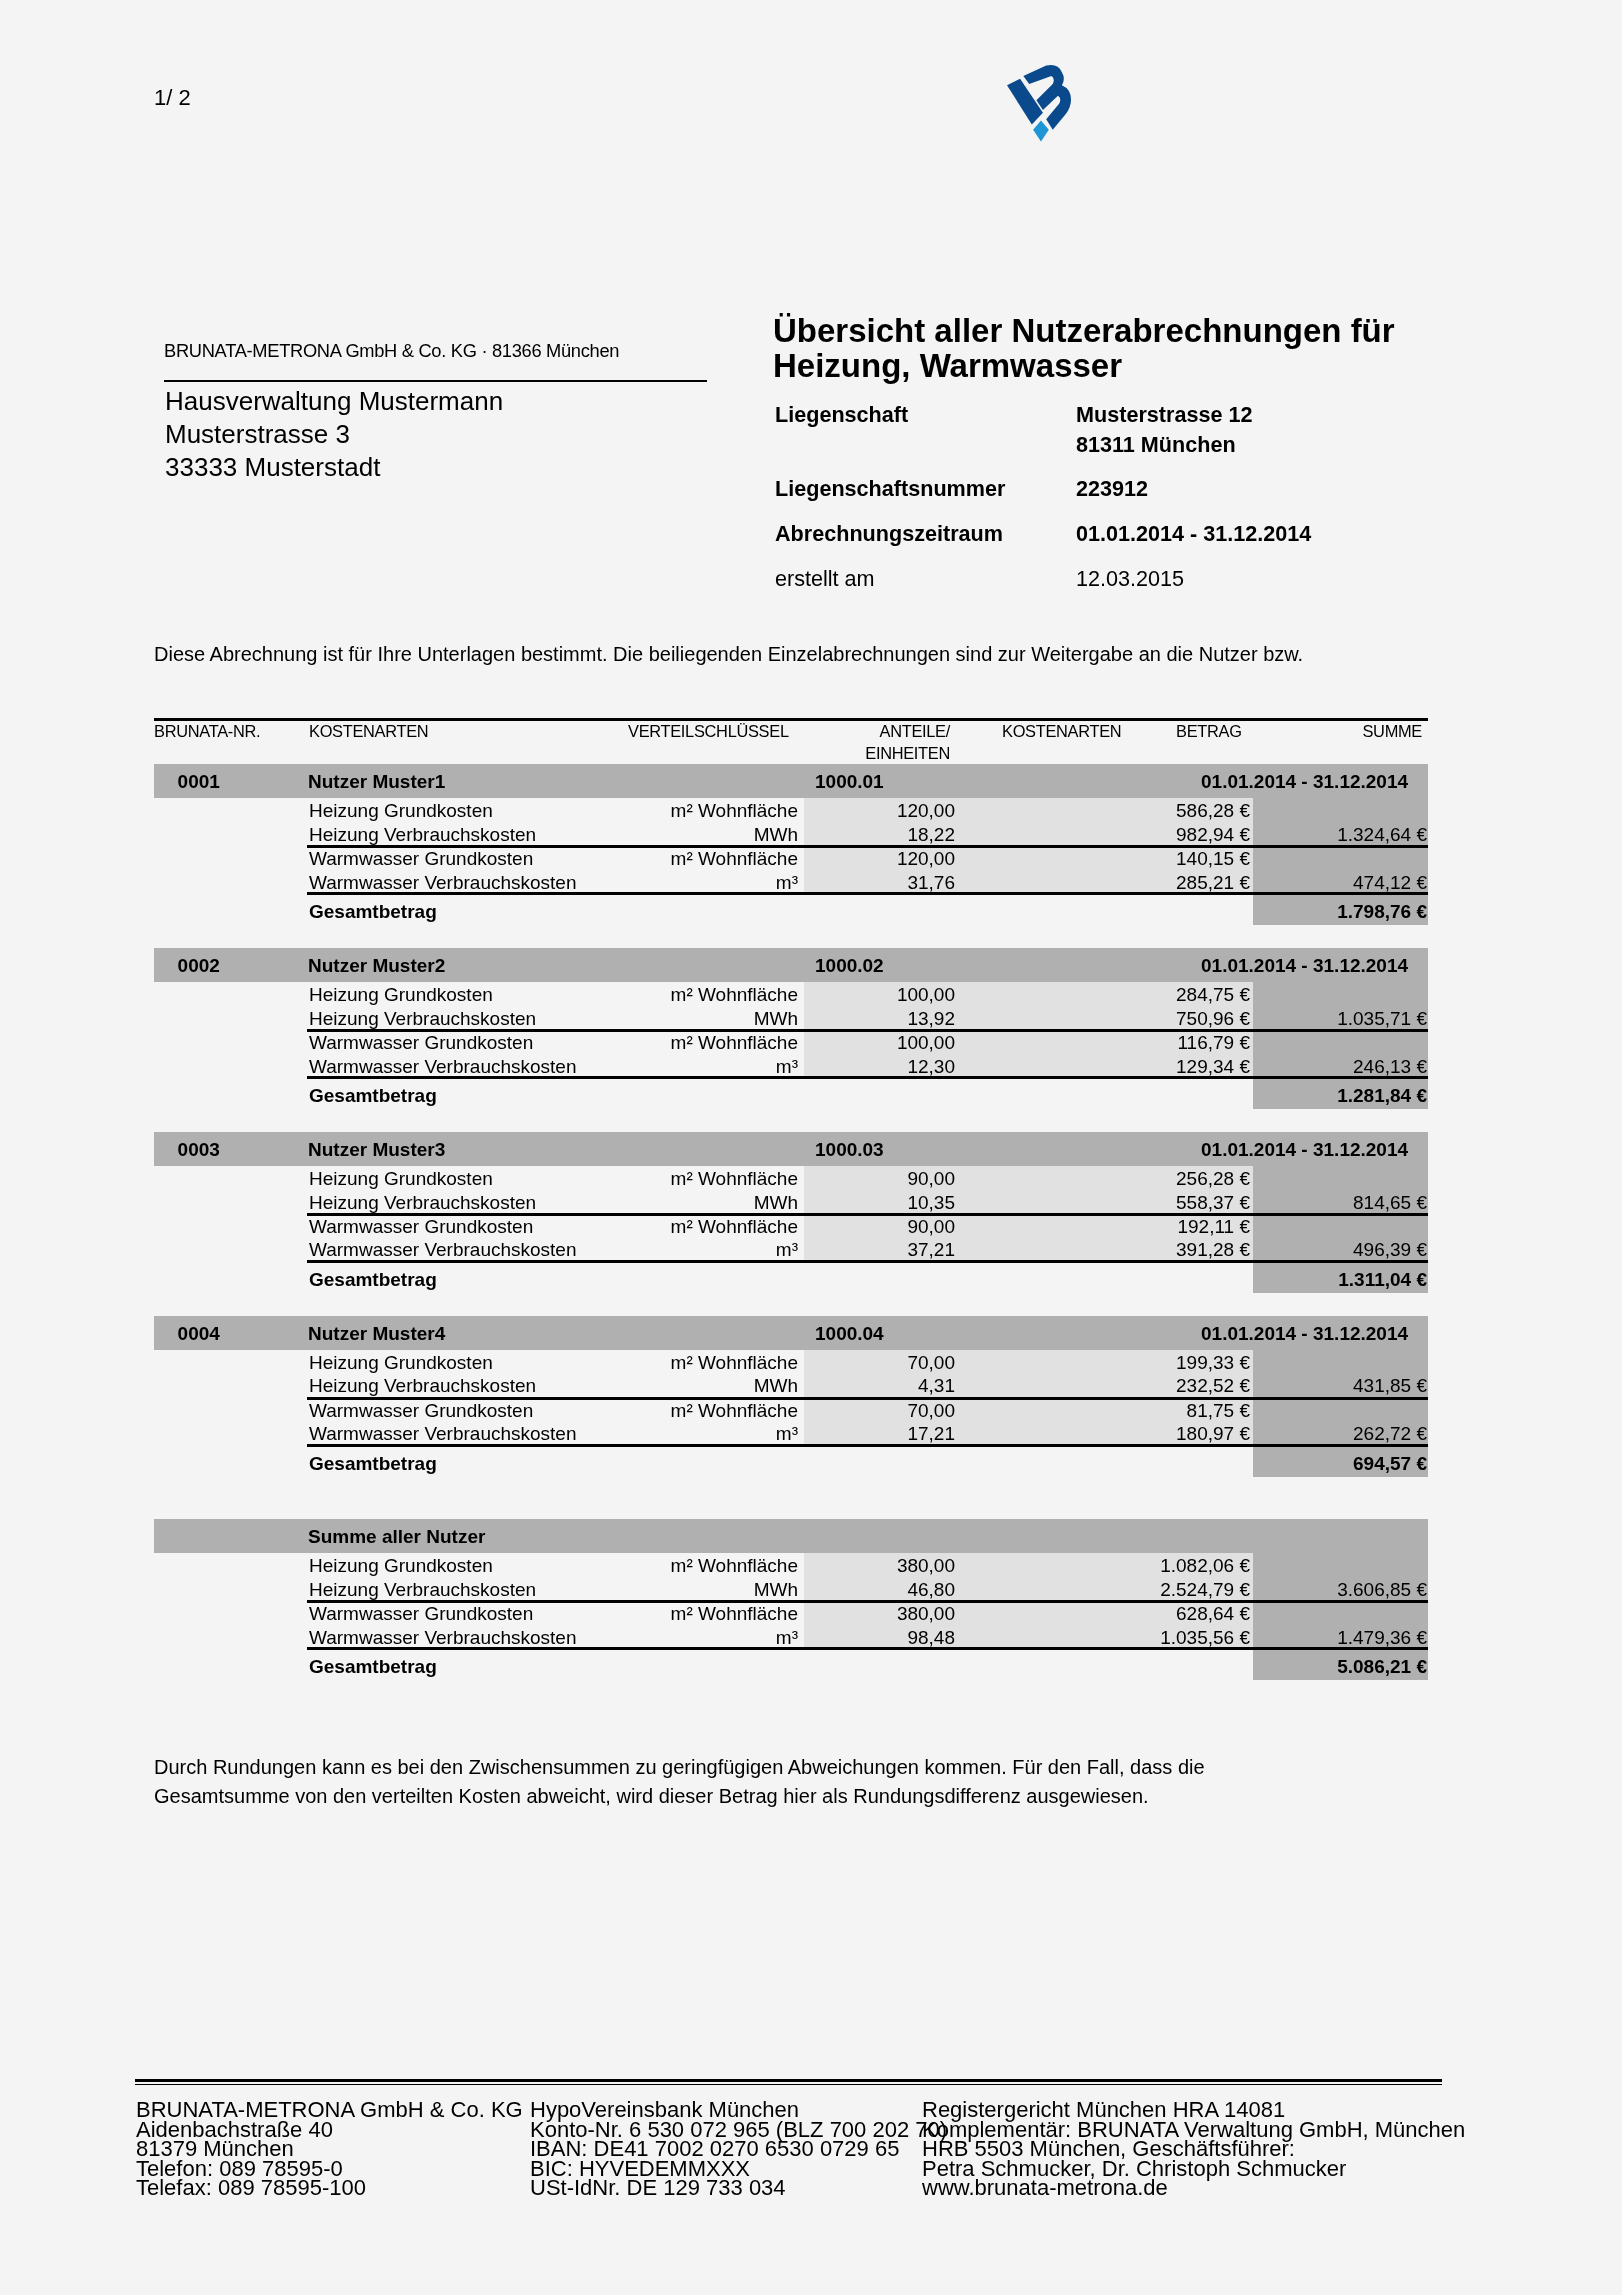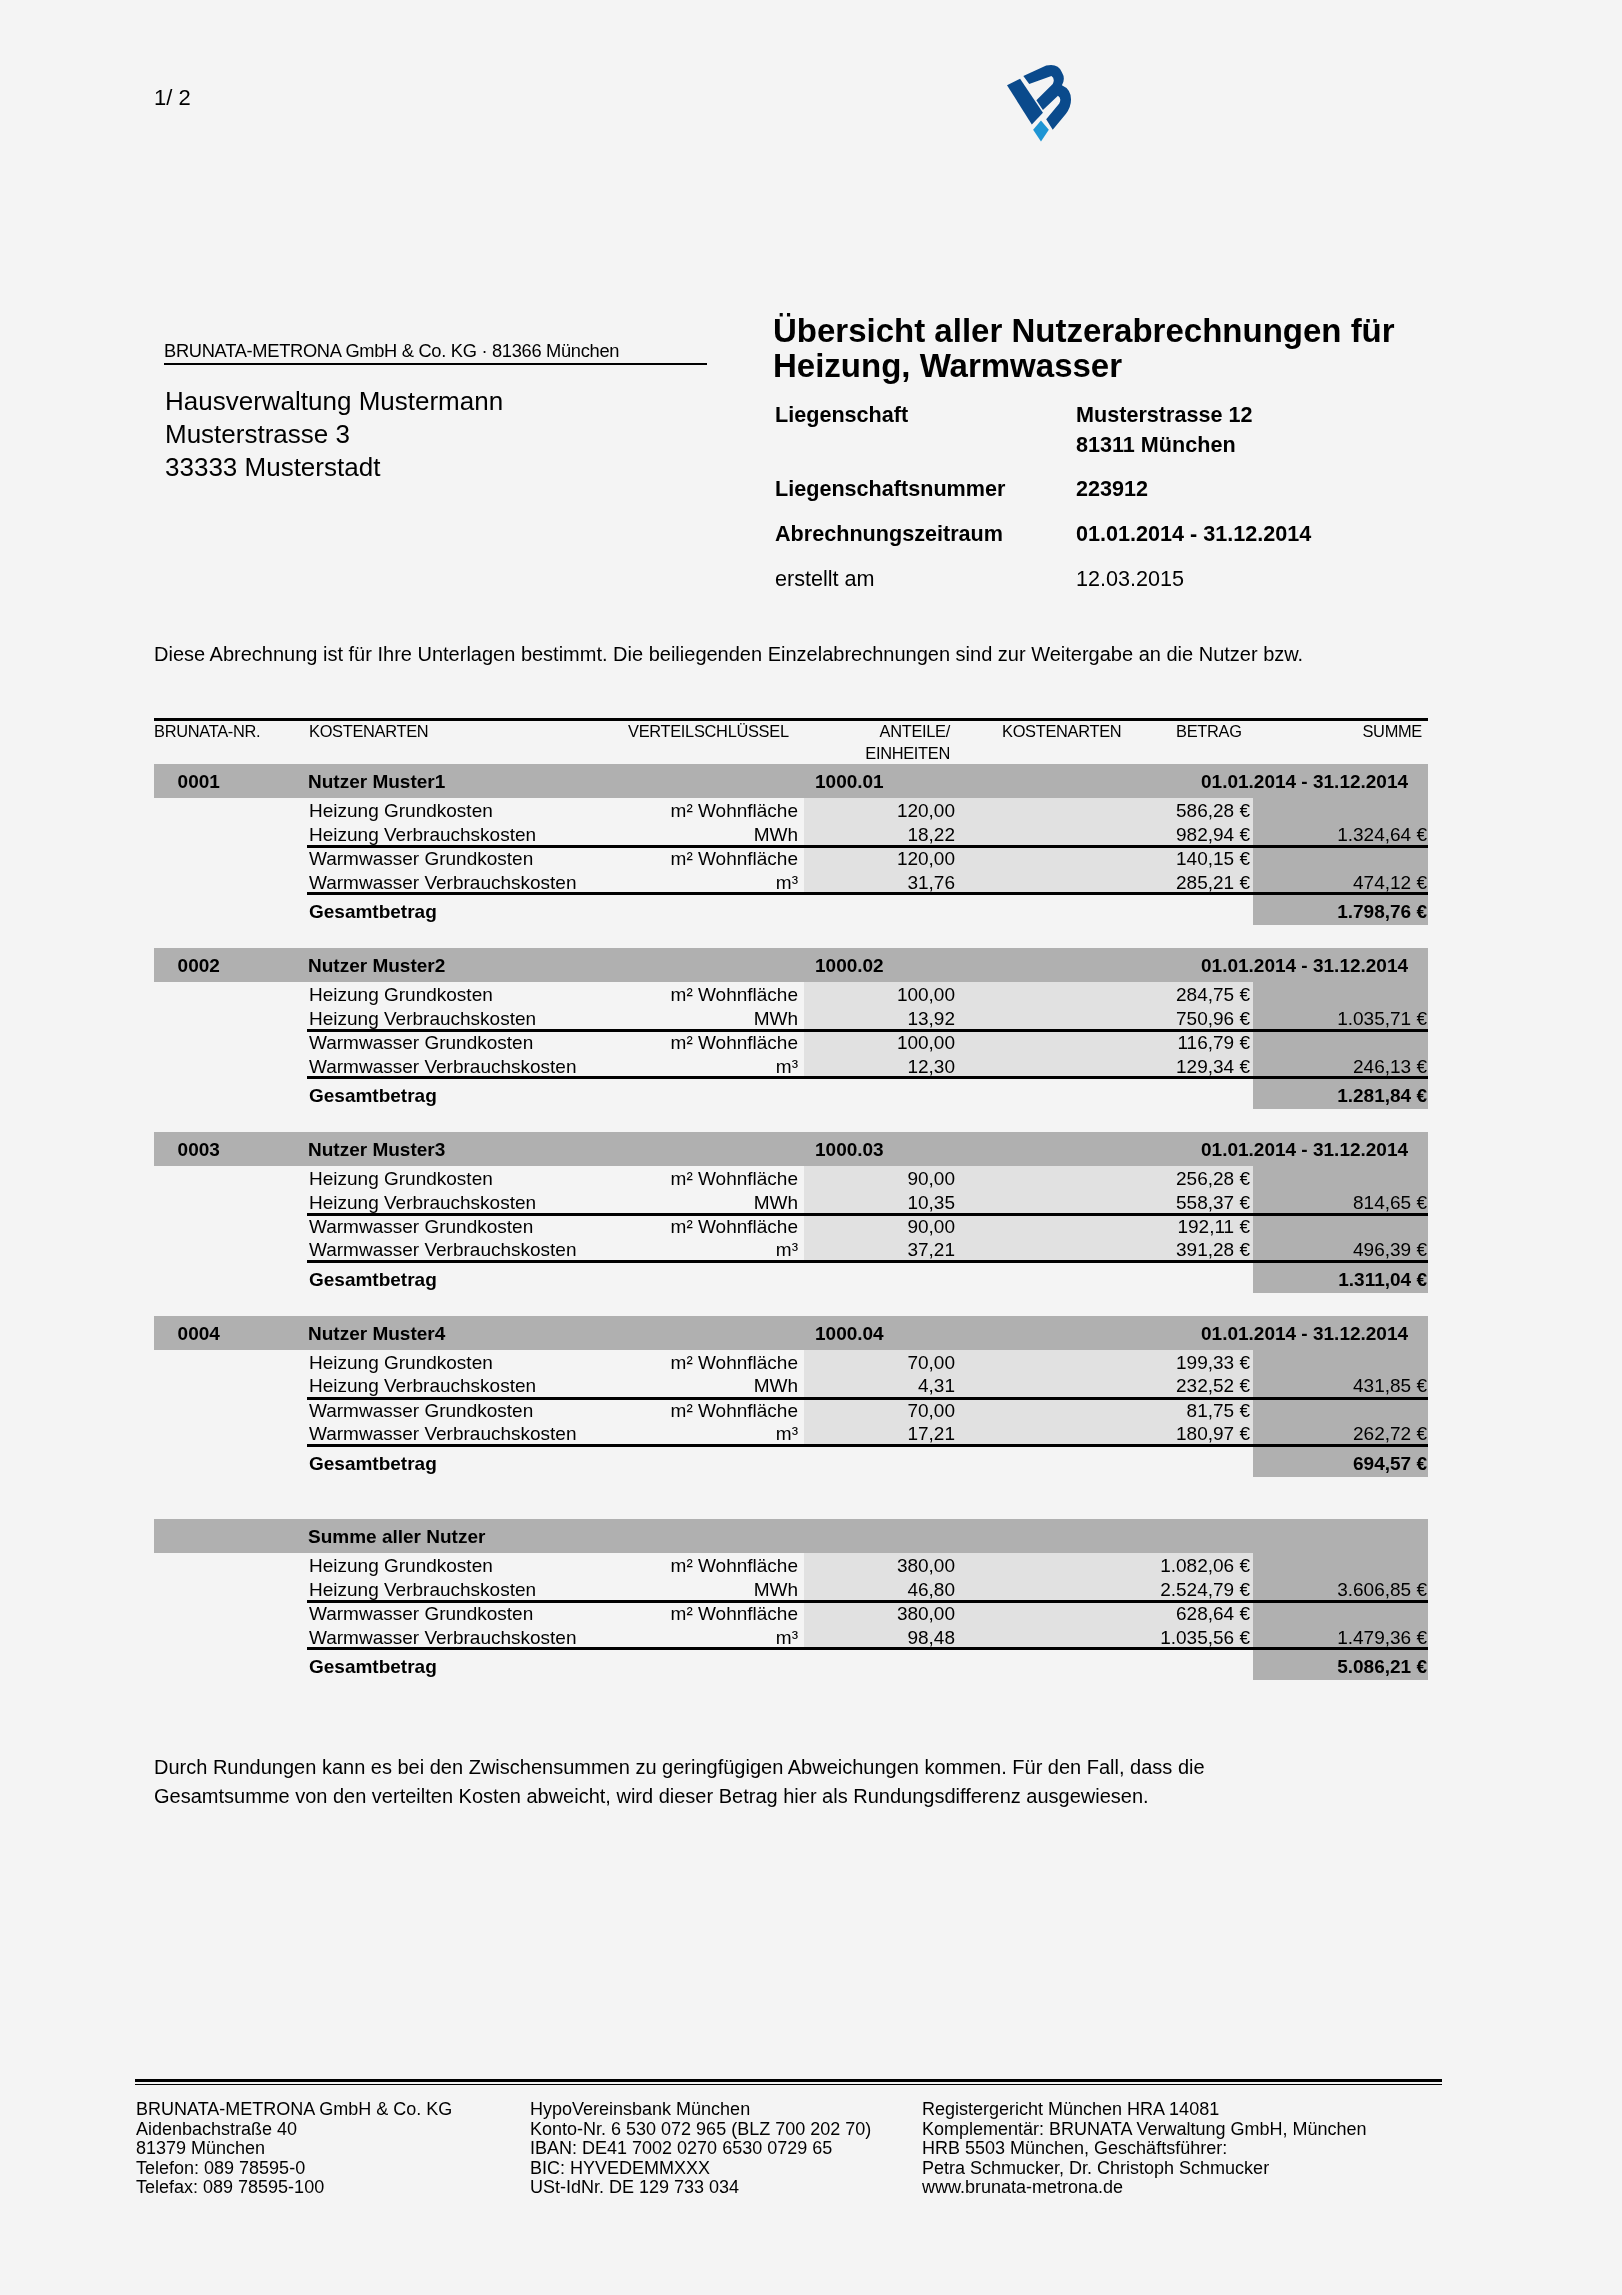--- a/index.html
+++ b/index.html
@@ -14,21 +14,21 @@
   .abs { position: absolute; }
   .page-num { left: 154px; top: 85px; font-size: 22px; }
 
   
   .logo { left: 1007px; top: 64px; width: 432px; height: 79px; }
   .logo-text { position: absolute; left: 101px; top: 0; color: #0a4a8c; font-weight: bold;
     font-size: 39px; line-height: 41px; letter-spacing: 3.9px; }
 
   
   .sender { left: 164px; top: 340px; width: 543px; font-size: 18.3px;
-    padding-bottom: 1px; border-bottom: 2.6px solid #000; letter-spacing: -0.3px; }
+    padding-bottom: 18px; border-bottom: 2.6px solid #000; letter-spacing: -0.3px; }
   .recipient { left: 165px; top: 385px; font-size: 26px; line-height: 33px; }
 
   
   .title { left: 773px; top: 313px; font-size: 33px; font-weight: bold; line-height: 35px; width: 654px; }
   .meta { left: 775px; top: 399px; font-size: 21.6px; }
   .meta-row { position: absolute; left: 0; white-space: nowrap; }
   .meta-row .lbl { position: absolute; left: 0; }
   .meta-row .val { position: absolute; left: 301px; }
   .bold { font-weight: bold; }
 
@@ -45,21 +45,21 @@
   .cell-light { position: absolute; background: #e1e1e1; }
   .cell-dark { position: absolute; background: #b0b0b0; }
   .row-text { position: absolute; font-size: 19px; white-space: nowrap; line-height: 23.6px; }
   .rule { position: absolute; height: 2.6px; background: #000; left: 307px; width: 1121px; }
   .r { text-align: right; }
 
   .closing { left: 154px; top: 1753px; width: 1308px; font-size: 20px; line-height: 29px; }
 
   .foot-rule1 { left: 135px; top: 2079px; width: 1307px; height: 2.6px; background: #000; }
   .foot-rule2 { left: 135px; top: 2084px; width: 1307px; height: 1.3px; background: #000; }
-  .foot-col { top: 2100px; font-size: 18px; line-height: 19.6px; white-space: nowrap; }
+  .foot-col { top: 2100px; font-size: 22px; line-height: 19.6px; white-space: nowrap; }
 </style>
 </head>
 <body>
 
 <div class="abs page-num">1/ 2</div>
 
 <div class="abs logo">
   <svg width="98" height="79" viewBox="0 0 150 120" style="position:absolute;left:0;top:0">
     <polygon points="0,32 20,22 55,74 38,92" fill="#0a4a8c"></polygon>
     <path d="M25,18 L60,2 Q78,-2 84,12 Q90,22 84,32 Q98,38 98,54 Q98,66 90,76 L70,100 L60,84 L80,60 Q84,52 78,48 L55,70 L45,55 L70,30 Q74,22 68,18 L34,30 Z" fill="#0a4a8c"></path>

